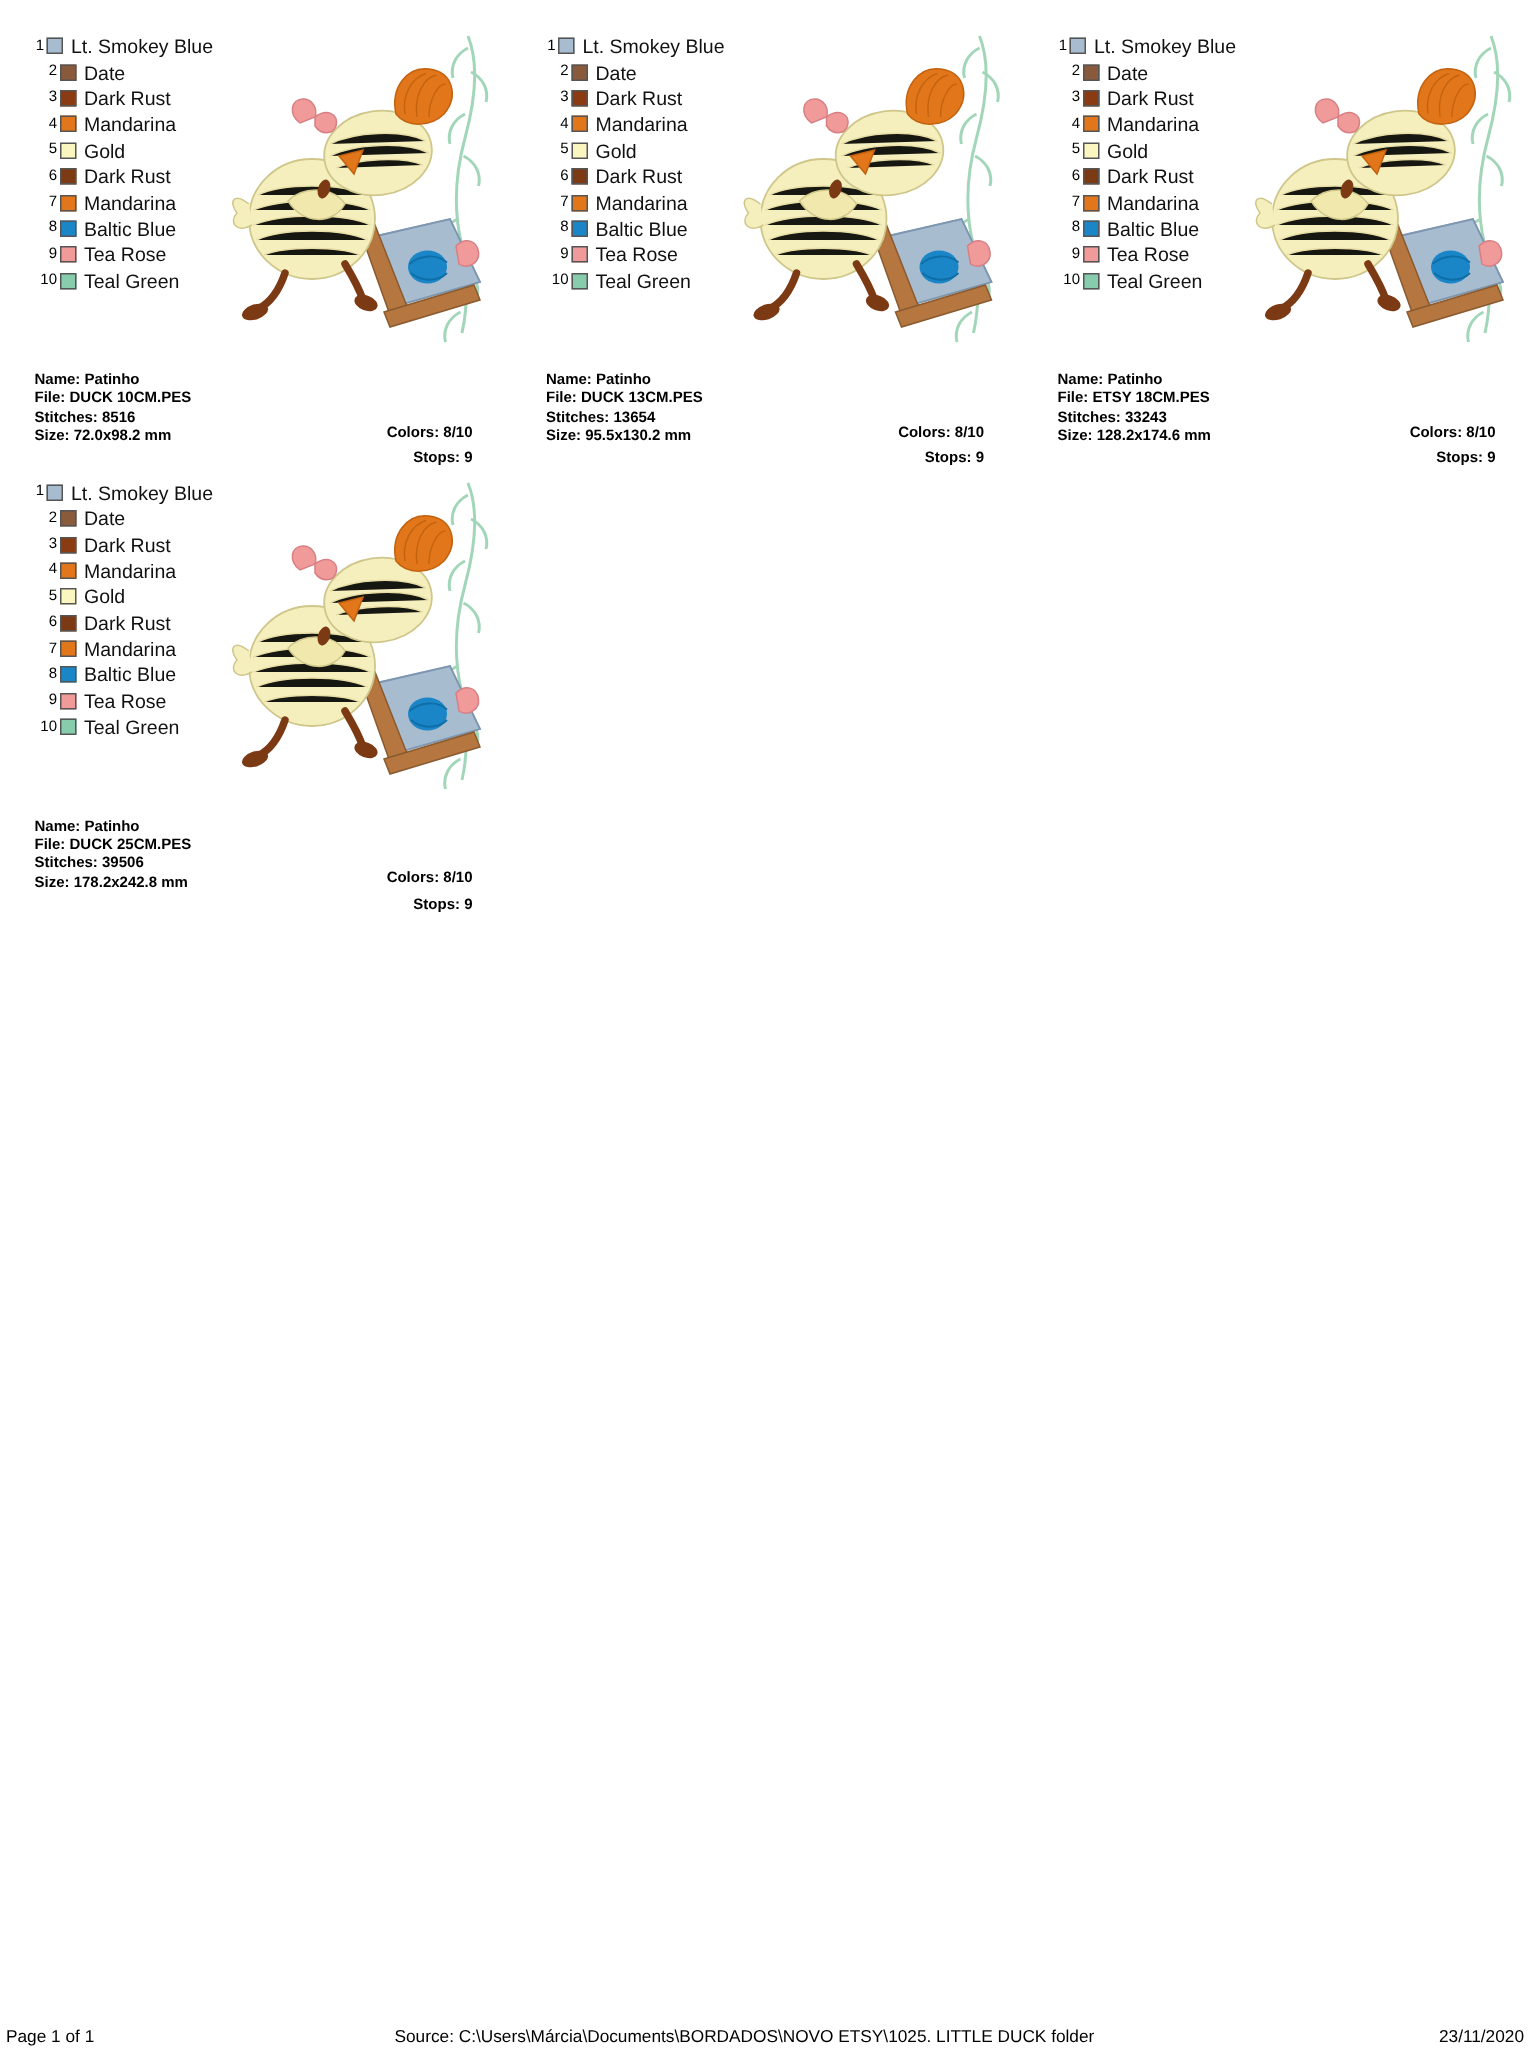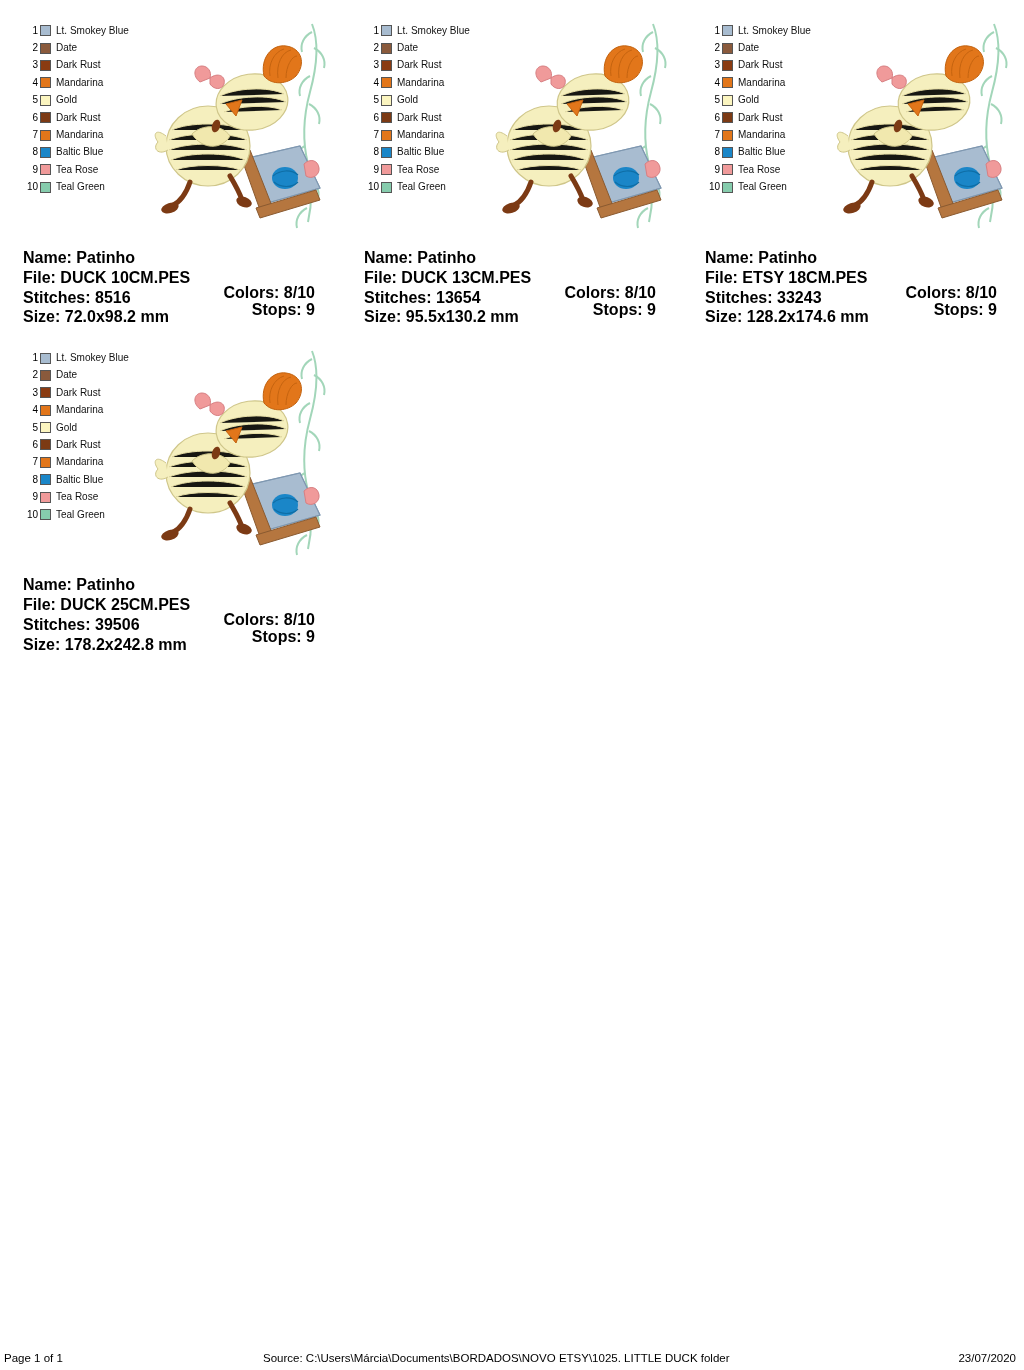--- a/index.html
+++ b/index.html
@@ -63,41 +63,41 @@
     padding-right: 2px;
   }
   .legend-swatch {
     width: 11px;
     height: 11px;
     border: 1px solid #555;
     box-sizing: border-box;
     flex: none;
   }
   .legend-name {
-    font-size: 10px;
+    font-size: 13px;
     color: #111;
     padding-left: 5px;
     white-space: nowrap;
     line-height: 1;
   }
 
   
   .art {
     position: absolute;
     left: 128px;
     top: 4px;
     width: 200px;
     height: 224px;
   }
   .art svg { display: block; }
 
   
   .info {
     margin-top: 4px;
-    font-size: 16px;
+    font-size: 10px;
     font-weight: bold;
     color: #000;
     line-height: 1.24;
     position: relative;
     padding-left: 7px;
   }
   .info .line { display: block; }
   .info .right {
     position: absolute;
     right: 16px;
@@ -708,16 +708,16 @@
           <span>9</span>
         </span>
       </div>
     </div>
 
   </div>
 
   <div class="footer">
     <span class="f-left">Page 1 of 1</span>
     <span class="f-mid">Source: C:\Users\Márcia\Documents\BORDADOS\NOVO ETSY\1025. LITTLE DUCK folder</span>
-    <span class="f-right">23/07/2020</span>
+    <span class="f-right">23/11/2020</span>
   </div>
 
 </div>
 
 </body></html>

